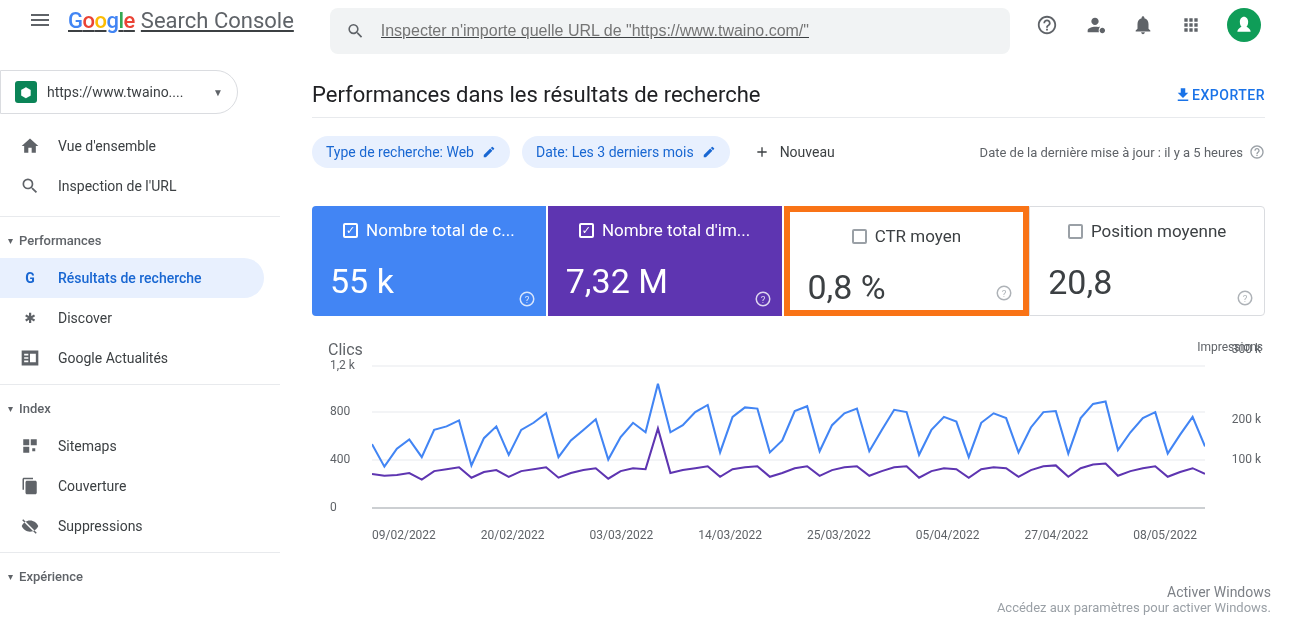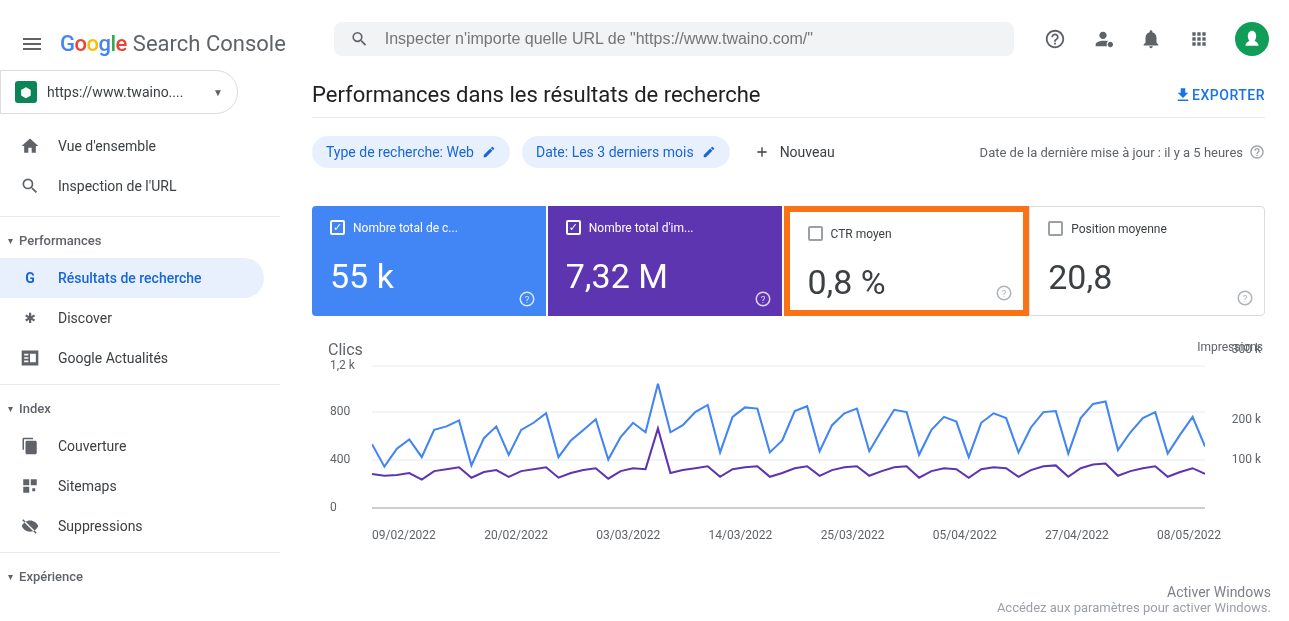--- a/index.html
+++ b/index.html
@@ -8,43 +8,44 @@
     background: #fff;
     color: #3c4043;
     width: 1289px;
     height: 621px;
     overflow: hidden;
     position: relative;
   }
   
   .header {
     display: flex;
-    align-items: flex-end;
-    padding: 8px 20px;
+    align-items: flex-start;
+    padding: 8px 28px;
     height: 64px;
     gap: 16px;
+    text-decoration: underline;
   }
   .menu-icon { width: 24px; height: 24px; color: #5f6368; cursor: pointer; }
   .logo-area { display: flex; align-items: center; gap: 6px; }
   .logo-g { font-size: 22px; font-weight: 500; letter-spacing: -0.5px; }
   .logo-blue { color: #4285f4; }
   .logo-red { color: #ea4335; }
   .logo-yellow { color: #fbbc05; }
   .logo-green { color: #34a853; }
   .logo-text { font-size: 22px; color: #5f6368; font-weight: 400; }
   .search-bar {
     flex: 0 0 680px;
     display: flex;
     align-items: center;
     background: #f1f3f4;
     border-radius: 8px;
-    height: 34px;
+    height: 46px;
     padding: 0 16px;
     gap: 16px;
-    margin-left: 32px;
+    margin-left: 20px;
   }
   .search-bar input {
     border: none;
     background: transparent;
     font-size: 16px;
     width: 100%;
     outline: none;
   }
   .header-right {
     margin-left: auto;
@@ -149,41 +150,41 @@
     position: relative; color: white;
     border-right: 2px solid white;
   }
   .metric-card.blue { background: #4285f4; border-radius: 4px 0 0 4px;}
   .metric-card.purple { background: #5e35b1; }
   .metric-card.white { background: #fff; color: #3c4043; border: 1px solid #dadce0; }
   .metric-card.white:last-child { border-radius: 0 4px 4px 0;}
   .metric-card.highlight-box {
     border: 6px solid #f97316;
   }
-  .metric-head { display: flex; align-items: center; gap: 8px; font-size: 12px; overflow:hidden; white-space:nowrap; text-overflow:ellipsis;}
+  .metric-head { display: flex; align-items: center; gap: 8px; font-size: 17px; overflow:hidden; white-space:nowrap; text-overflow:ellipsis;justify-content:center;}
   .metric-value { font-size: 34px; margin-top: 21px; }
   .metric-card.white .metric-value { color: #3c4043; }
   .checkbox {
     width: 15px; height: 15px; border: 2px solid currentColor; border-radius: 2px;
     display: inline-flex; align-items: center; justify-content: center; font-size: 11px;
     flex-shrink: 0;
   }
   .checkbox.checked::after { content: "✓"; }
   .metric-help {
     position: absolute; bottom: 8px; right: 10px;
     width: 18px; height: 18px; opacity: 0.8;
   }
   
   .chart-wrap { position: relative; margin-top: 24px; height: 220px; }
   .y-label-left { position: absolute; left: 16px; top: 0; font-size: 16px; color: #5f6368; }
   .y-label-right { position: absolute; right: 2px; top: 0; font-size: 12px; color: #5f6368; }
   .chart-svg { position: absolute; left: 60px; right: 60px; top: 20px; bottom: 45px; width: calc(100% - 120px); height: 155px; }
   .y-tick-left { position: absolute; left: 18px; font-size: 12px; color: #5f6368; }
   .y-tick-right { position: absolute; right: 4px; font-size: 12px; color: #5f6368; }
-  .x-ticks { position: absolute; bottom: 18px; left: 60px; right: 44px; display: flex; justify-content: space-between; font-size: 12px; color: #5f6368;}
+  .x-ticks { position: absolute; bottom: 18px; left: 60px; right: 68px; display: flex; justify-content: space-between; font-size: 12px; color: #5f6368;}
   .grid-line { stroke: #e8eaed; stroke-width: 1; }
   .base-line { stroke: #9aa0a6; stroke-width: 1;}
   .clicks-line { stroke: #4285f4; stroke-width: 2; fill: none; }
   .impr-line { stroke: #5e35b1; stroke-width: 2; fill: none; }
   
   .watermark {
     position: absolute; right: 18px; bottom: 6px;
     text-align: right; color: #9aa0a6; font-size: 13px;
     pointer-events: none;
   }
@@ -294,32 +295,32 @@
     </div>
 
     <div class="sidebar-divider"></div>
     <div class="nav-section-title">
       <span class="tri">▾</span>
       <span>Index</span>
     </div>
     <div class="nav-item">
       <span class="nav-icon">
         <svg width="18" height="18" viewBox="0 0 24 24">
-            <path fill="currentColor" d="M16 1H4c-1.1 0-2 .9-2 2v14h2V3h12V1zm3 4H8c-1.1 0-2 .9-2 2v14c0 1.1.9 2 2 2h11c1.1 0 2-.9 2-2V7c0-1.1-.9-2-2-2z"></path>
+            <path fill="currentColor" d="M3 3h8v8H3zm10 0h8v8h-8zM3 13h8v8H3zm12 2h4v4h-4z"></path>
           </svg>
       </span>
-      <span>Couverture</span>
+      <span>Sitemaps</span>
     </div>
     <div class="nav-item">
       <span class="nav-icon">
         <svg width="18" height="18" viewBox="0 0 24 24">
-            <path fill="currentColor" d="M3 3h8v8H3zm10 0h8v8h-8zM3 13h8v8H3zm12 2h4v4h-4z"></path>
+            <path fill="currentColor" d="M16 1H4c-1.1 0-2 .9-2 2v14h2V3h12V1zm3 4H8c-1.1 0-2 .9-2 2v14c0 1.1.9 2 2 2h11c1.1 0 2-.9 2-2V7c0-1.1-.9-2-2-2z"></path>
           </svg>
       </span>
-      <span>Sitemaps</span>
+      <span>Couverture</span>
     </div>
     <div class="nav-item">
       <span class="nav-icon">
         <svg width="18" height="18" viewBox="0 0 24 24">
             <path fill="currentColor" d="M12 4.5C7 4.5 2.73 7.61 1 12c1.73 4.39 6 7.5 11 7.5s9.27-3.11 11-7.5c-1.73-4.39-6-7.5-11-7.5zM3 3l18 18-1.41 1.41L1.59 4.41 3 3z"></path>
           </svg>
       </span>
       <span>Suppressions</span>
     </div>
 

